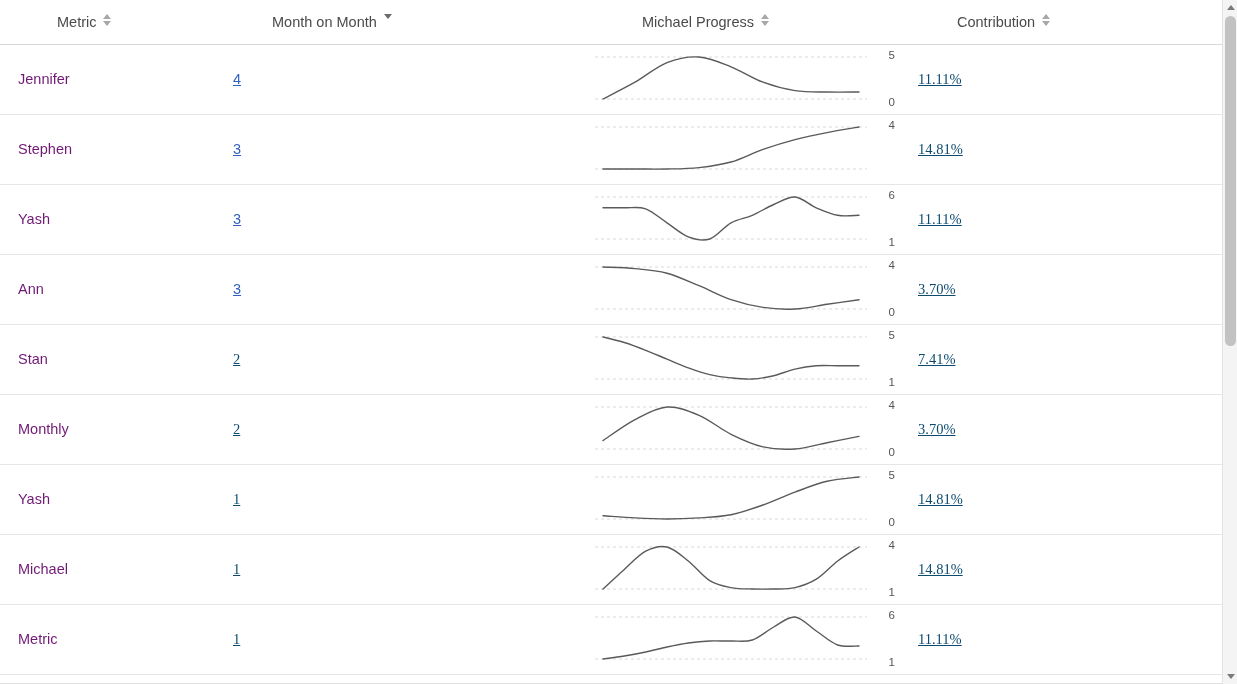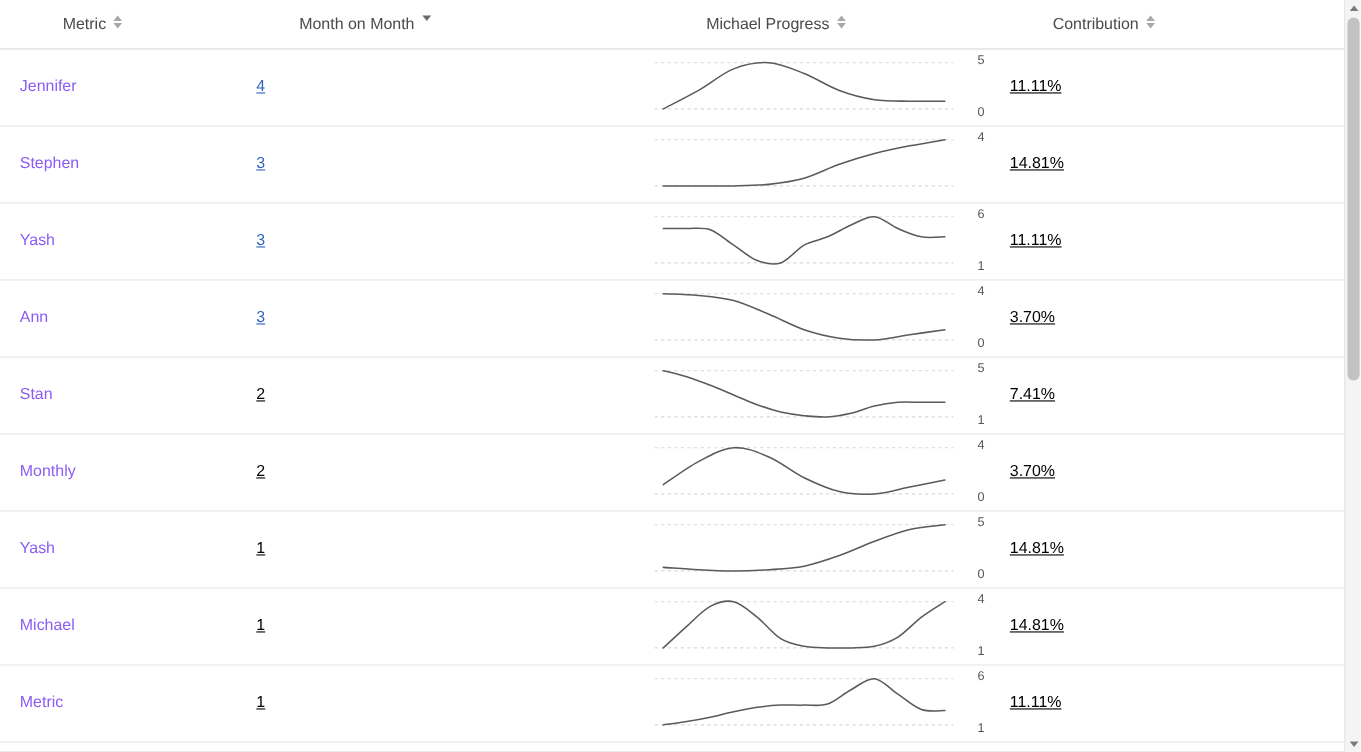--- a/index.html
+++ b/index.html
@@ -65,29 +65,29 @@
     font-size: 14.5px;
     color: #4a4a4a;
     padding: 0 0 0 18px;
     vertical-align: middle;
   }
   .col-metric { width: 215px; }
   .col-mom { width: 370px; }
   .col-prog { width: 315px; }
   .col-contrib { width: 322px; }
 
-  .metric-name { color: #8b5cf6; font-size: 14.5px; }
+  .metric-name { color: #701a75; font-size: 14.5px; }
 
   a.link {
     text-decoration: underline;
     font-size: 14.5px;
     cursor: pointer;
   }
   a.link.blue { color: #2f5fbf; }
-  a.link.red { color: #000000; }
+  a.link.red { color: #0c4a6e; font-family: Liberation Serif, serif; }
 
   .progress-cell { padding: 0; position: relative; }
   .spark-holder {
     position: relative;
     width: 300px;
     height: 64px;
     margin-left: -8px;
   }
   .spark-holder svg { display: block; }
   .axis-label {

